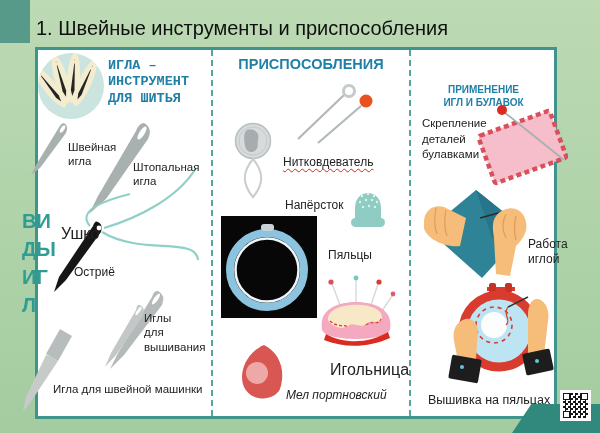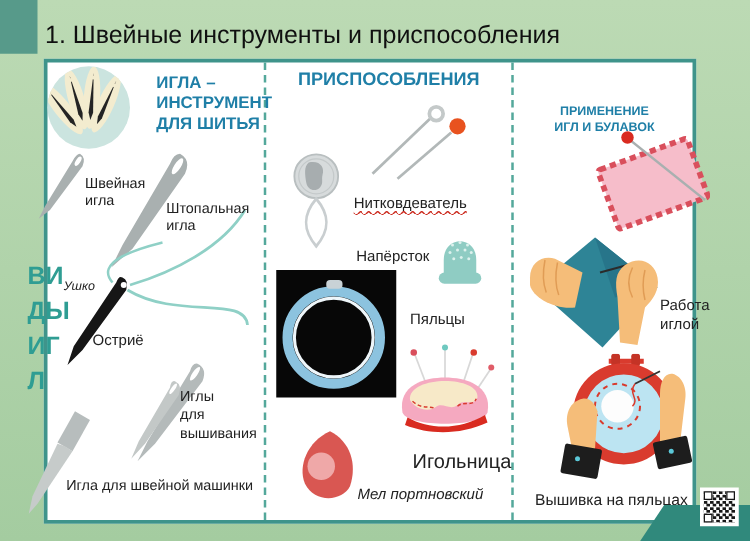--- a/index.html
+++ b/index.html
@@ -11,27 +11,27 @@
   }
   .corner-square{position:absolute;left:0;top:0;width:30px;height:43px;background:#579a8a;}
   .kicker{position:absolute;left:38px;top:7px;font-size:8px;letter-spacing:.3px;color:#3a3a3a;}
   .page-title{position:absolute;left:36px;top:17px;font-size:20px;color:#101010;}
   .panel{position:absolute;left:35px;top:47px;width:522px;height:372px;background:#fff;
     border:3px solid #3f948b;box-sizing:border-box;}
   .divider{position:absolute;top:50px;height:366px;width:0;border-left:2px dashed #54a89b;z-index:2;}
   .d1{left:211px;} .d2{left:409px;}
   .lbl{position:absolute;white-space:pre-line;font-size:11.5px;line-height:1.25;color:#222;z-index:3;}
   .col-title{position:absolute;white-space:pre-line;font-weight:bold;color:#1f7fa7;z-index:3;}
-  .t-needles{left:125px;top:58px;font-size:13.5px;line-height:1.22;text-align:left;}
+  .t-needles{left:108px;top:58px;font-size:13.5px;line-height:1.22;text-align:left;font-family:Liberation Mono, monospace;}
   .t-acc{left:212px;top:56px;width:198px;font-size:14.5px;text-align:center;}
   .t-app{left:410px;top:56px;width:147px;font-size:10px;line-height:1.28;text-align:center;margin-top:28px;}
   .side-label{position:absolute;left:22px;top:207px;font-size:20px;font-weight:bold;
     color:#2f9d93;line-height:1.4;white-space:pre-line;z-index:3;}
   .l-sewing{left:68px;top:140px;} .l-darning{left:133px;top:160px;}
-  .l-eye{left:51px;top:224px;font-size:10px;font-style:italic;} .l-point{left:74px;top:265px;font-size:12px;}
+  .l-eye{left:61px;top:224px;font-size:16px;} .l-point{left:74px;top:265px;font-size:12px;}
   .l-embroidery{left:144px;top:311px;} .l-machine{left:53px;top:382px;}
   .l-pins{left:278px;top:84px;} .l-threader{left:283px;top:155px;font-size:12px;}
   .l-thimble{left:285px;top:198px;font-size:12px;text-align:center;} .l-hoop{left:328px;top:248px;font-size:12px;}
   .l-pincushion{left:330px;top:360px;font-size:16px;} .l-chalk{left:286px;top:388px;font-size:12px;font-style:italic;}
   .l-pinning{left:422px;top:116px;line-height:1.35;} .l-needlework{left:528px;top:237px;font-size:12px;}
   .l-hoopemb{left:428px;top:393px;font-size:12.5px;}
   .wavy{text-decoration:underline;text-decoration-style:wavy;text-decoration-color:#cc2a1e;
     text-decoration-thickness:1px;text-underline-offset:2px;}
   .il{position:absolute;z-index:2;}
   .il-circle{left:37px;top:52px;} .il-needleA{left:28px;top:121px;} .il-needleB{left:84px;top:121px;}
@@ -200,20 +200,23 @@
 
   <svg class="il il-chalk" width="54" height="64" viewBox="0 0 54 64">
     <path d="M28 4 C44 12 50 30 44 48 C38 60 16 62 8 46 C2 32 10 12 28 4 Z" fill="#d95752"></path>
     <circle cx="21" cy="32" r="11" fill="#efa8a8"></circle>
   </svg>
   <div class="lbl l-chalk">Мел портновский</div>
 
   <div class="col-title t-app">ПРИМЕНЕНИЕ
 ИГЛ И БУЛАВОК</div>
 
+  <div class="lbl l-pinning">Скрепление
+деталей
+булавками</div>
   <svg class="il il-fabric" width="92" height="88" viewBox="0 0 92 88">
     <g transform="rotate(-20 46 46)">
       <rect x="8" y="22" width="76" height="50" rx="2" fill="#f6bdca" stroke="#d94f5c" stroke-width="4.5" stroke-dasharray="5 3.5"></rect>
     </g>
     <line x1="28" y1="12" x2="88" y2="60" stroke="#a9b0b0" stroke-width="1.8"></line>
     <circle cx="26" cy="10" r="5" fill="#d92b20"></circle>
   </svg>
 
   <svg class="il il-hands" width="112" height="95" viewBox="0 0 112 95">
     <polygon points="54,2 104,42 60,90 6,42" fill="#2e8496"></polygon>

